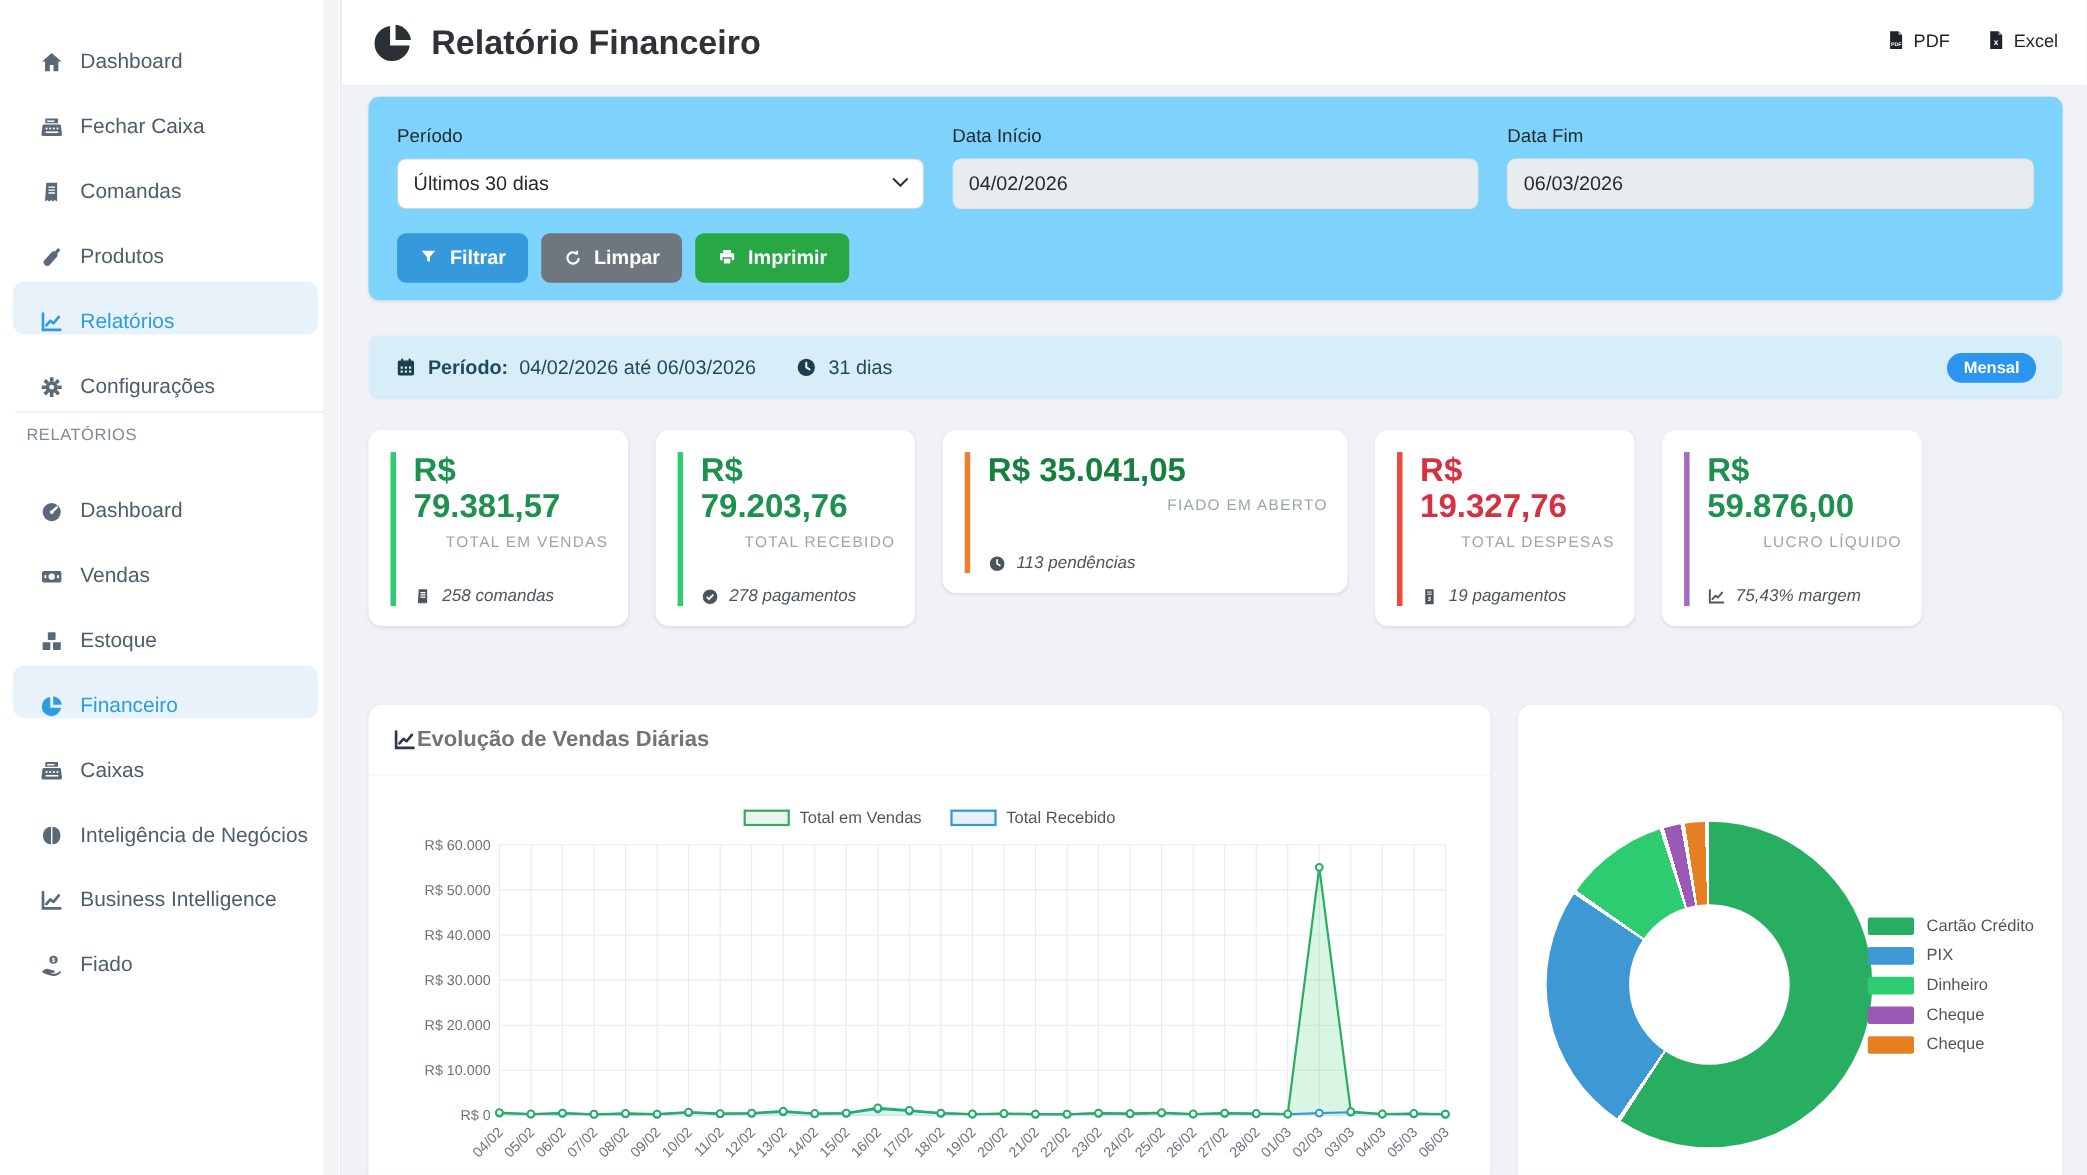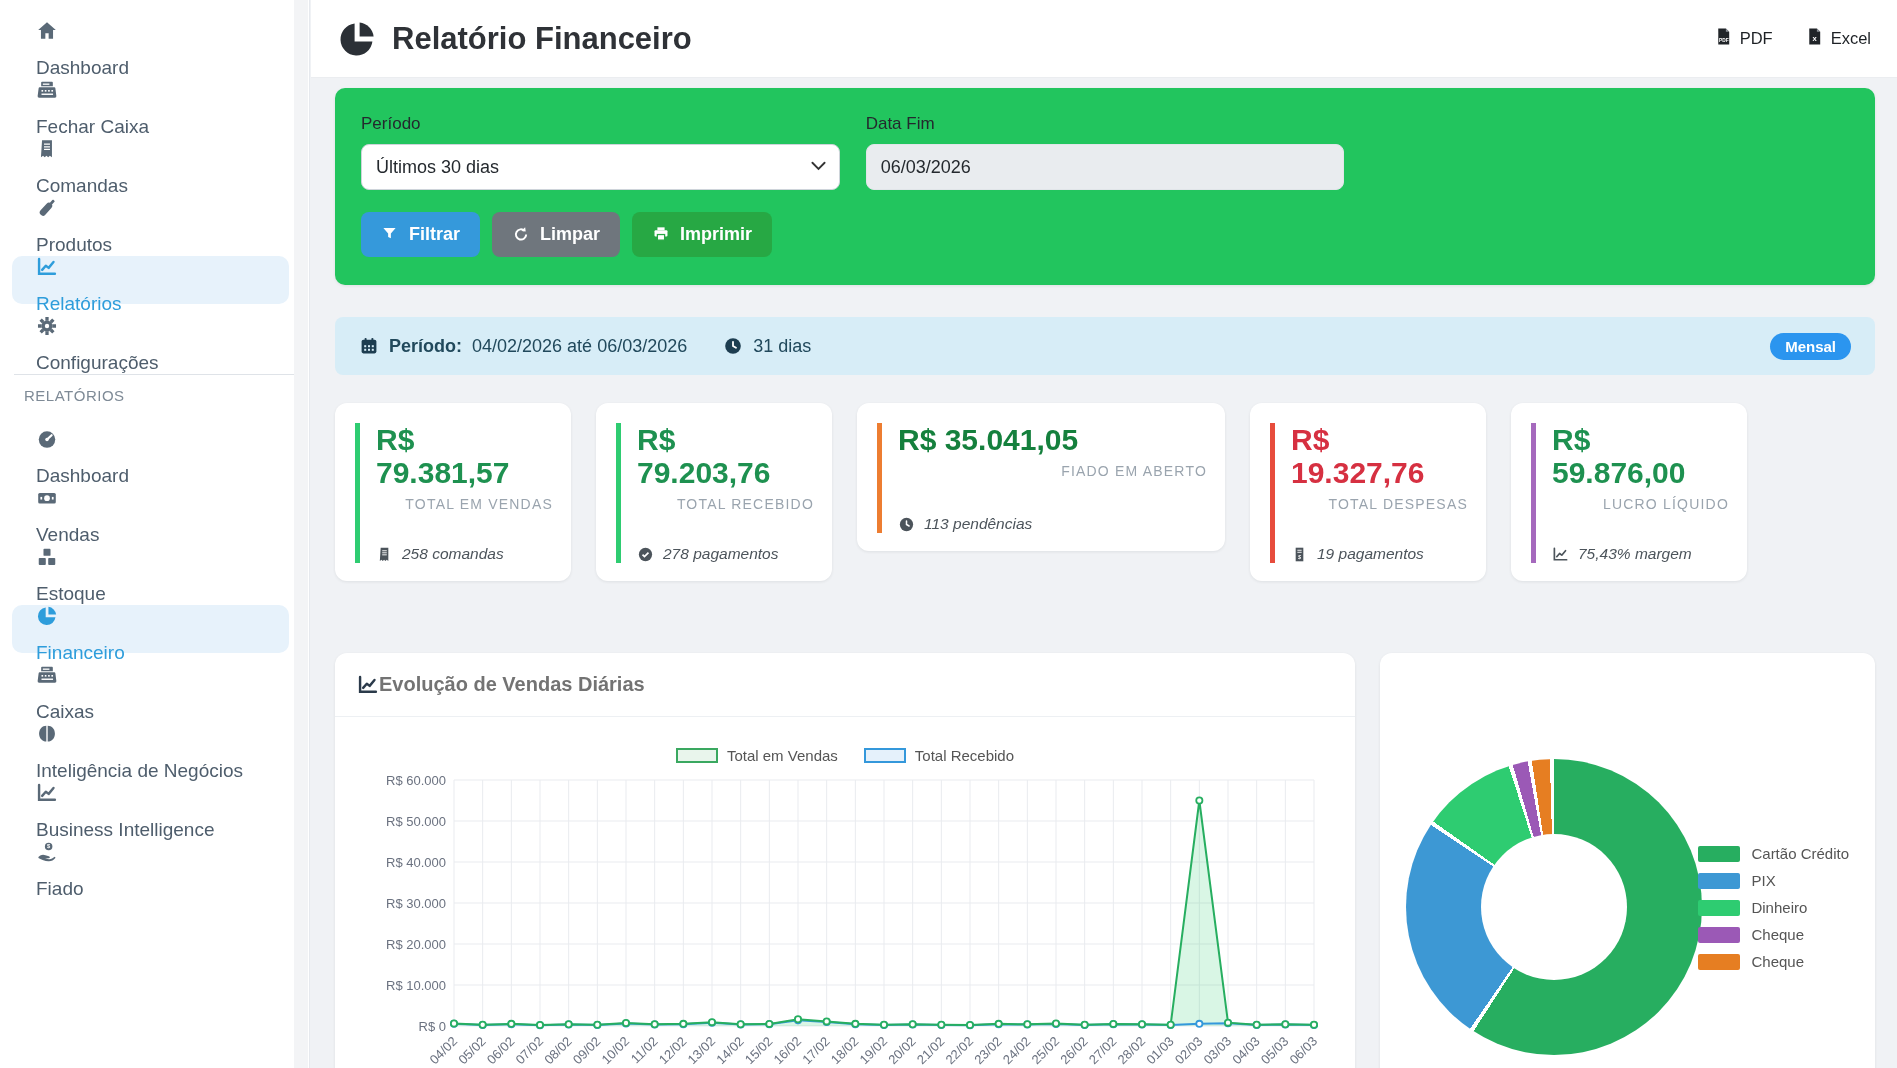--- a/index.html
+++ b/index.html
@@ -3,44 +3,44 @@
 <meta charset="utf-8">
 <style>
   * { box-sizing: border-box; }
   html,body { margin:0; padding:0; width:1897px; height:1068px; overflow:hidden;
     font-family:"Liberation Sans", sans-serif; background:#f0f2f5; }
 
   
   .sidebar { position:fixed; left:0; top:0; width:310px; height:100%; background:#fff;
     border-right:1px solid #e6e9ee; padding-top:20px; z-index:5; }
   .side-scroll { position:absolute; right:1px; top:0; width:14px; height:100%; background:#f3f4f6; }
-  .side-item { display:flex; align-items:flex-start; gap:15px; height:48px; margin:0 20px 11px 12px;
-    padding-left:24px; border-radius:10px; color:#4e5d6c; font-size:19px; cursor:pointer;flex-direction:column; }
+  .side-item { display:flex; align-items:flex-end; gap:15px; height:48px; margin:0 20px 11px 12px;
+    padding-left:24px; border-radius:10px; color:#4e5d6c; font-size:19px; cursor:pointer; }
   .side-item .s-icon { width:22px; height:22px; color:#5a6977; display:flex; flex:none; }
   .side-item.active { background:#e7f2fb; color:#2e9ddb; }
   .side-item.active .s-icon { color:#2e9ddb; }
   .side-item.danger { color:#dc3545; }
   .side-item.danger .s-icon { color:#dc3545; }
   .side-divider { border-top:1px solid #dfe3e8; margin:6px 14px 0 14px; }
   .side-section { font-size:15px; color:#7e8a96; letter-spacing:.5px; margin:12px 0 24px 24px; }
 
   
   .main { margin-left:311px; height:100%; }
   .topbar { height:78px; background:#fff; display:flex; align-items:center; padding:0 26px;
     border-bottom:1px solid #ebedf0; }
   .title-icon { width:40px; height:40px; color:#2b3036; margin-right:15px; display:flex; }
   .page-title { font-size:31px; font-weight:700; color:#2f3237; }
   .export-group { margin-left:auto; display:flex; gap:32px; align-items:center; }
   .export-btn { display:flex; align-items:center; gap:7px; font-size:16.5px; color:#1d2125; cursor:pointer; }
 
   .content { padding:10px 22px 0 24px; }
 
   
-  .filter-card { background:#22c55e; border-radius:10px; box-shadow:0 1px 3px rgba(40,50,60,.09);
-    padding:26px 26px 28px; }
+  .filter-card { background:#7dd3fc; border-radius:10px; box-shadow:0 1px 3px rgba(40,50,60,.09);
+    padding:26px 26px 16px; }
   .filter-grid { display:grid; grid-template-columns:1fr 1fr 1fr; gap:26px; }
   .f-label { font-size:17px; color:#24292e; margin-bottom:10px; }
   .select-wrap { position:relative; }
   select.f-select { width:100%; height:46px; border:1px solid #ced4da; border-radius:8px;
     padding:0 40px 0 14px; font-size:18px; color:#24292e; background:#fff;
     appearance:none; -webkit-appearance:none; font-family:inherit; }
   .chev { position:absolute; right:14px; top:17px; pointer-events:none; color:#333; display:flex; }
   input.f-input { width:100%; height:46px; border:1px solid #e1e5e9; background:#e9ecef;
     border-radius:8px; padding:0 14px; font-size:18px; color:#24292e; font-family:inherit; }
   .filter-buttons { display:flex; gap:12px; margin-top:22px; }
@@ -298,20 +298,24 @@
           <div class="select-wrap">
             <select class="f-select">
               <option>Últimos 30 dias</option>
             </select>
             <span class="chev">
               <svg viewBox="0 0 16 10" width="15" height="10">
                   <path d="M1.5 1.5 8 8l6.5-6.5" stroke="#333" stroke-width="2" fill="none" stroke-linecap="round"></path>
                 </svg>
               </span>
           </div>
+        </div>
+        <div class="f-col">
+          <div class="f-label">Data Início</div>
+          <input class="f-input" readonly="" value="04/02/2026" style="">
         </div>
         <div class="f-col">
           <div class="f-label">Data Fim</div>
           <input class="f-input" readonly="" value="06/03/2026" style="">
         </div>
       </div>
       <div class="filter-buttons">
         <button class="btn btn-blue">
           <span class="b-icon">
             <svg viewBox="0 0 20 20" width="17" height="17">

